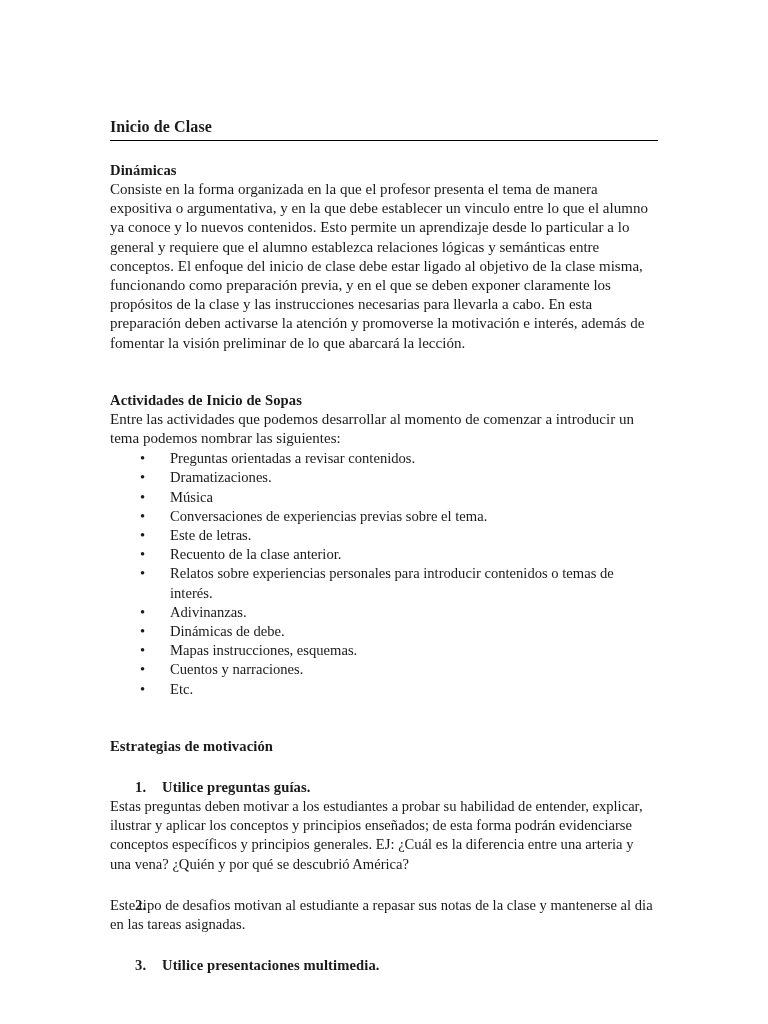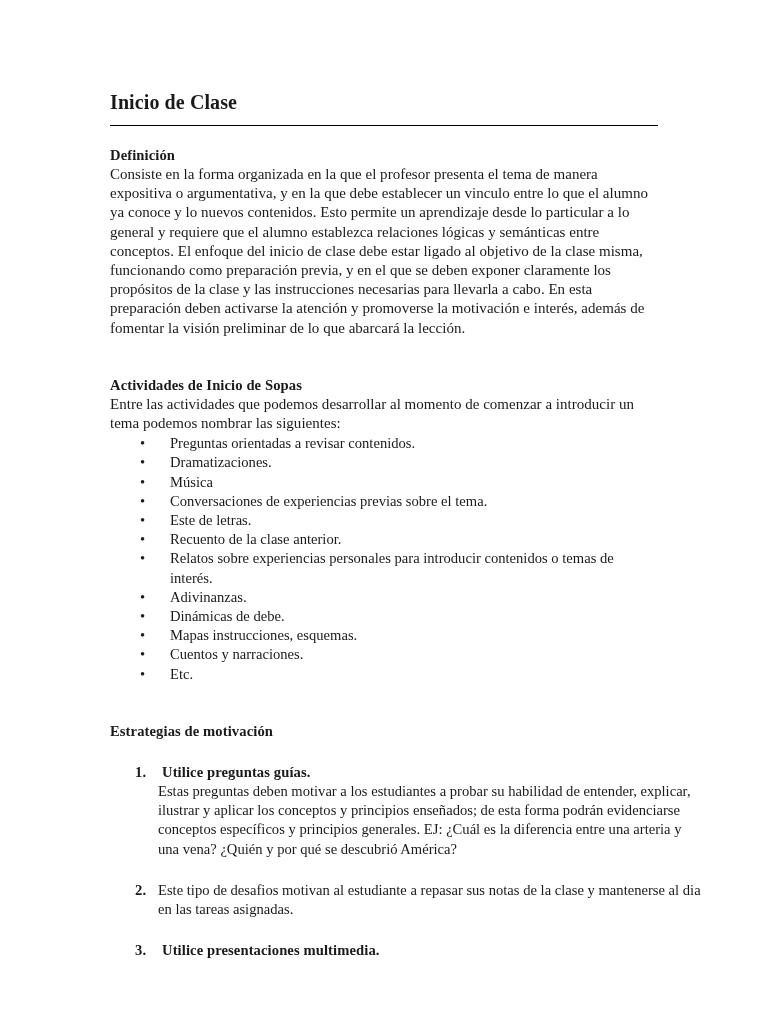--- a/index.html
+++ b/index.html
@@ -19,27 +19,28 @@
   .page {
     position: relative;
     width: 768px;
     height: 1024px;
     background: #ffffff;
     padding: 93px 110px 0 110px;
   }
 
   
   .doc-title {
-    font-size: 20px;
+    font-size: 16px;
     font-weight: bold;
     line-height: 19px;
     letter-spacing: 0.1px;
     border-bottom: 1.6px solid #000000;
-    padding-bottom: 13px;
+    padding-bottom: 4px;
     width: 548px;
+    margin-top: 24px;
   }
 
   
   .section { width: 548px; }
 
   .heading {
     font-size: 14.6px;
     font-weight: bold;
     line-height: 19px;
     letter-spacing: 0.1px;
@@ -98,34 +99,33 @@
     font-weight: bold;
     font-size: 14.6px;
     line-height: 19.2px;
   }
 
   .num-body {
     font-size: 14.6px;
     line-height: 19.2px;
     font-weight: normal;
     width: 548px;
-    margin-left: 48px;
   }
 </style>
 </head>
 <body>
 
 <div class="page">
 
   <div class="doc-title"><span>Inicio de Clase</span></div>
 
   <div class="gap-title"></div>
 
   <div class="section">
-    <div class="heading">Definición</div>
+    <div class="heading">Dinámicas</div>
     <div class="para">Consiste en la forma organizada en la que el profesor presenta el tema de manera expositiva o argumentativa, y en la que debe establecer un vinculo entre lo que el alumno ya conoce y lo nuevos contenidos. Esto permite un aprendizaje desde lo particular a lo general y requiere que el alumno establezca relaciones lógicas y semánticas entre conceptos. El enfoque del inicio de clase debe estar ligado al objetivo de la clase misma, funcionando como preparación previa, y en el que se deben exponer claramente los propósitos de la clase y las instrucciones necesarias para llevarla a cabo. En esta preparación deben activarse la atención y promoverse la motivación e interés, además de fomentar la visión preliminar de lo que abarcará la lección.</div>
   </div>
 
   <div class="gap-big"></div>
 
   <div class="section">
     <div class="heading">Actividades de Inicio de Sopas</div>
     <div class="para">Entre las actividades que podemos desarrollar al momento de comenzar a introducir un tema podemos nombrar las siguientes:</div>
 
     <ul class="bullets" id="actividades-list">

